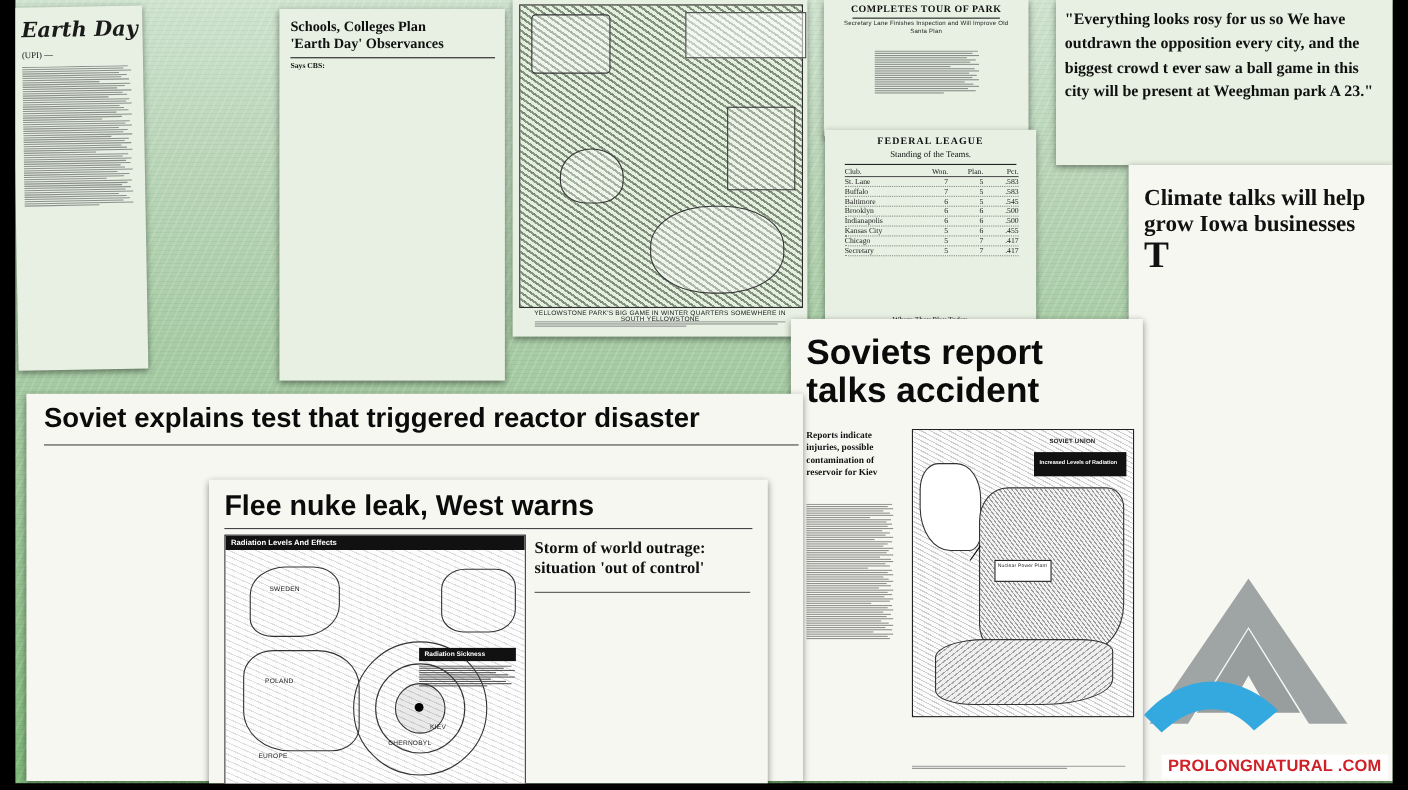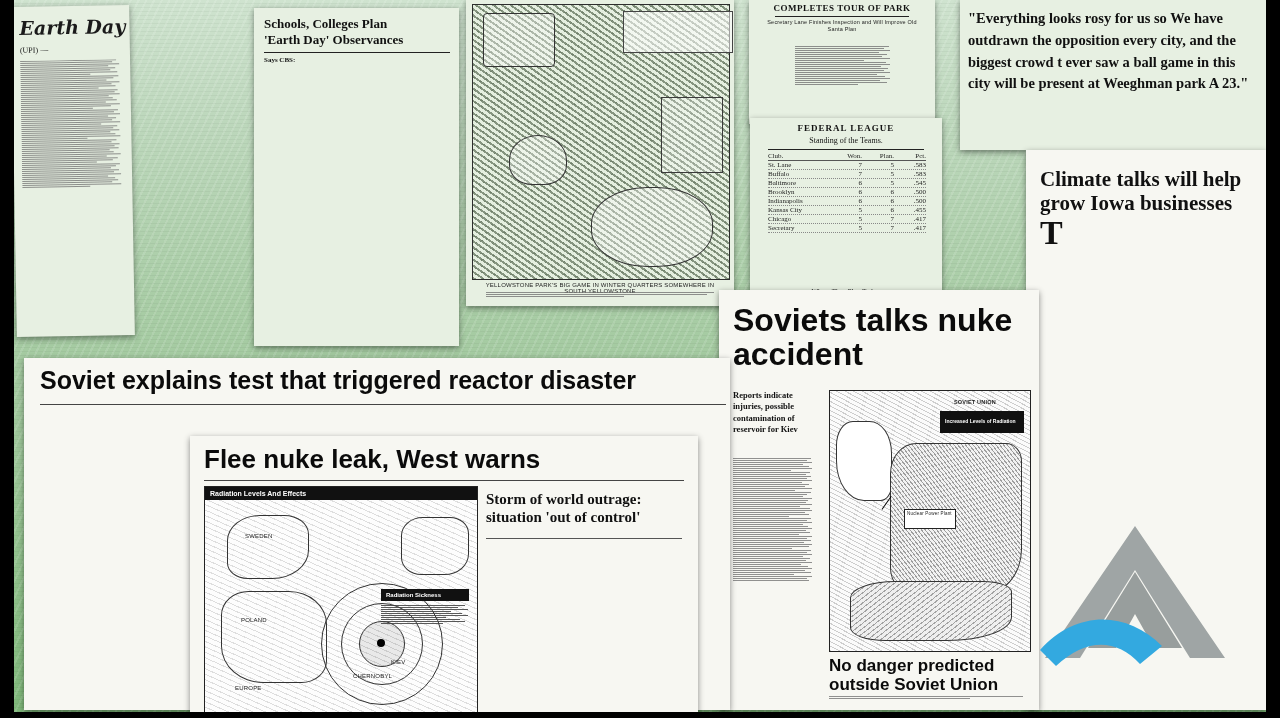--- a/index.html
+++ b/index.html
@@ -707,21 +707,21 @@
             <i style="width:90%"></i>
           <i style="width:99%"></i>
             <i style="width:87%"></i>
             <i style="width:94%"></i>
             <i style="width:99%"></i>
         </div>
       </div>
     </div>
 
     <div class="clip white" style="left:705px; top:290px; width:320px; height:420px;">
-      <div class="hd-sans" style="position:absolute;left:14px;top:14px;width:290px;font-size:32px;line-height:1.05;">Soviets talks nuke accident</div>
+      <div class="hd-sans" style="position:absolute;left:14px;top:14px;width:290px;font-size:32px;line-height:1.05;">Soviets report talks accident</div>
       <div class="hd" style="position:absolute;left:14px;top:100px;width:80px;font-size:8.5px;line-height:1.35;font-weight:bold;">Reports indicate injuries, possible contamination of reservoir for Kiev</div>
 
       <div class="lines tight" style="left:14px;top:168px;width:80px;height:196px;">
         <i style="width:97%"></i>
           <i style="width:92%"></i>
           <i style="width:99%"></i>
           <i style="width:88%"></i>
         <i style="width:95%"></i>
           <i style="width:99%"></i>
           <i style="width:72%"></i>
@@ -792,21 +792,20 @@
              repeating-linear-gradient(-38deg, rgba(70,70,70,.45) 0 1px, rgba(255,255,255,0) 1px 4px), #efefef;"></div>
         <div class="cap" style="left:124px;top:8px;font-weight:bold;font-size:5.5px;">SOVIET UNION</div>
         <div class="blackbar" style="left:110px;top:20px;width:84px;height:22px;font-size:5px;line-height:1.1;">
           <span>Increased Levels of Radiation</span>
         </div>
         <div style="position:absolute;left:74px;top:118px;width:50px;height:18px;background:#fff;border:1px solid #222;"></div>
         <div class="cap" style="left:77px;top:121px;width:46px;font-size:4.5px;line-height:1.1;">Nuclear Power Plant</div>
         <div style="position:absolute;left:56px;top:104px;width:1px;height:16px;background:#000;transform:rotate(35deg);"></div>
       </div>
 
-      <div class="hd-sans" style="position:absolute;left:110px;top:366px;width:204px;font-size:17px;line-height:1.12;">No danger predicted outside Soviet Union</div>
       <div class="lines tight" style="left:110px;top:406px;width:196px;height:10px;">
         <i style="width:99%"></i>
           <i style="width:72%"></i>
       </div>
     </div>
 
     <div class="clip white" style="left:10px; top:358px; width:706px; height:352px;">
       <div class="hd-sans" style="position:absolute;left:16px;top:10px;width:686px;font-size:25px;">Soviet explains test that triggered reactor disaster</div>
       <div class="rule" style="left:16px;top:46px;width:686px;height:1px;background:#444;"></div>
 
@@ -1191,13 +1190,16 @@
     <div id="logo">
       <svg viewBox="0 0 210 150" width="210" height="150" aria-hidden="true">
         <polygon points="105,8 195,140 160,140 105,52 50,140 15,140" fill="#9aa0a0" opacity="0.95"></polygon>
         <polygon points="105,54 152,130 124,130 105,96 86,130 58,130" fill="#8d9494" opacity="0.9"></polygon>
         <path d="M10,132 C46,92 96,92 132,128 L110,146 C86,120 56,120 26,148 Z" fill="#33a9e0"></path>
       </svg>
     </div>
 
   </div>
 
+  <div id="wm">
+    <span>PROLONGNATURAL .COM</span>
+  </div>
 </div>
 
 </body></html>

